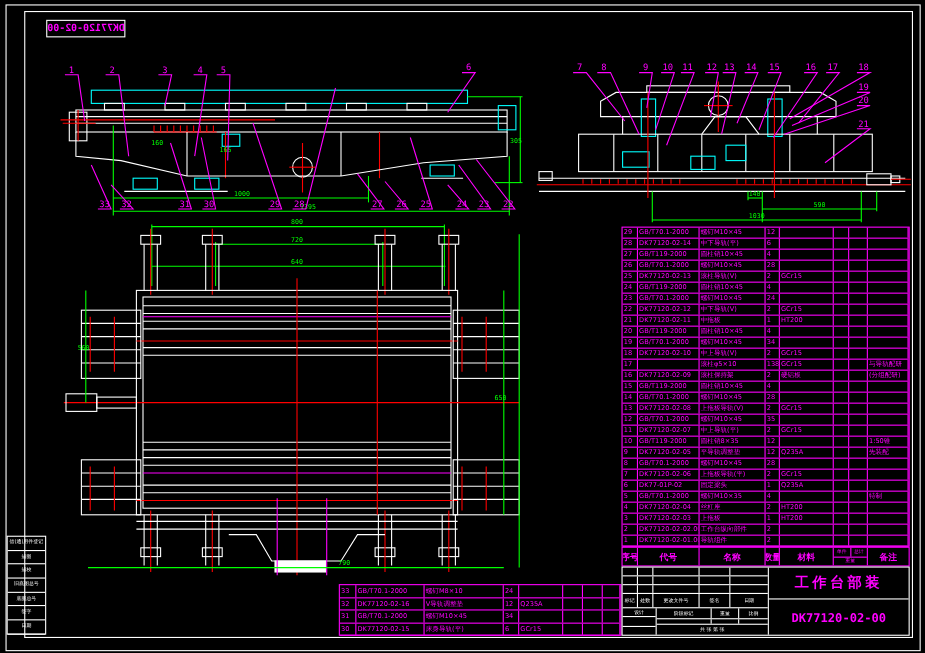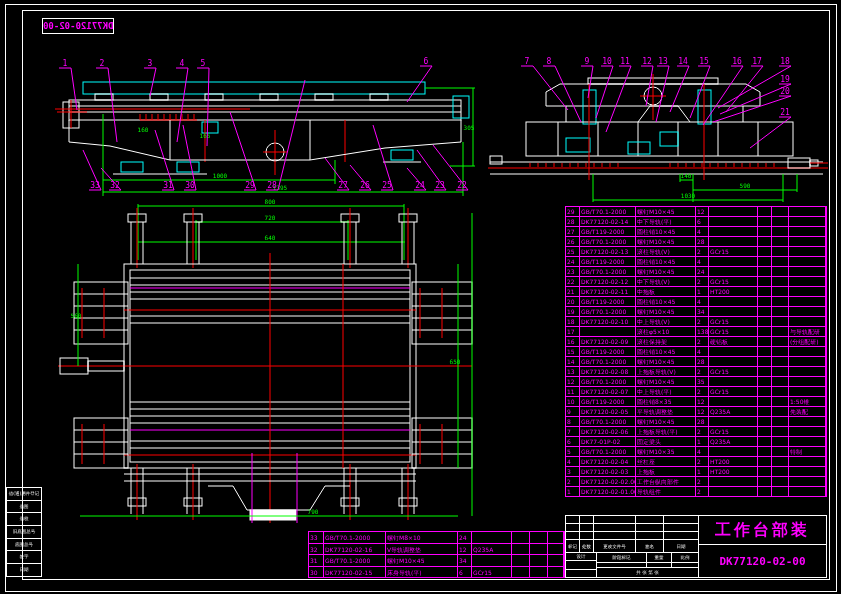--- a/index.html
+++ b/index.html
@@ -59,21 +59,21 @@
   #tb-roles div:last-child{border-bottom:none;}
   #tb-stage{flex:1;display:flex;flex-direction:column;}
   .stage-hdr,.stage-val{display:grid;grid-template-columns:50px 25px 1fr;}
   .stage-hdr{height:9px;border-bottom:1px solid #fff;}
   .stage-hdr div{border-right:1px solid #fff;color:#fff;font-size:4.5px;display:flex;align-items:center;
      justify-content:center;white-space:nowrap;overflow:hidden;}
   .stage-val{flex:1;border-bottom:1px solid #fff;}
   .stage-val div{border-right:1px solid #fff;}
   .sheet-row{height:9px;color:#fff;font-size:4.5px;display:flex;align-items:center;justify-content:center;}
   #tb-right{flex:1;display:flex;flex-direction:column;}
-  #tb-title{flex:1;border-bottom:1px solid #fff;color:#f0f;font-size:16px;font-weight:bold;
+  #tb-title{flex:1;border-bottom:1px solid #fff;color:#f0f;font-size:13px;font-weight:bold;
     letter-spacing:3px;display:flex;align-items:center;justify-content:center;white-space:nowrap;}
   #tb-number{height:32px;color:#f0f;font-size:11px;font-weight:bold;display:flex;align-items:center;
     justify-content:center;font-family:"DejaVu Sans Mono",monospace;white-space:nowrap;}
 </style>
 </head>
 <body>
 
 <div id="canvas">
 
   <div class="frame" style="left:5px;top:4px;width:830px;height:586px;"></div>
@@ -718,20 +718,35 @@
         <div class="tcell">DK77120-02-01.00</div>
         <div class="tcell">导轨组件</div>
         <div class="tcell">2</div>
         <div class="tcell"></div>
         <div class="tcell"></div>
         <div class="tcell"></div>
         <div class="tcell"></div>
       </div>
     </div>
 
+  <div id="bom-header">
+    <div class="bh-cell">序号</div>
+    <div class="bh-cell">代号</div>
+    <div class="bh-cell">名称</div>
+    <div class="bh-cell">数量</div>
+    <div class="bh-cell">材料</div>
+    <div class="bh-weight">
+      <div class="bh-sub">
+        <span>单件</span>
+        <span>总计</span>
+      </div>
+      <div class="bh-w">重量</div>
+    </div>
+    <div class="bh-cell" style="border-right:none;">备注</div>
+  </div>
 
   <div id="bom-extra" class="dtable" style="left:308px;top:531px;width:257px;height:47px;">
       <div class="trow" style="grid-template-columns: 15px 62px 72px 14px 40px 18px 18px 1fr;">
         <div class="tcell">33</div>
         <div class="tcell">GB/T70.1-2000</div>
         <div class="tcell">螺钉M8×10</div>
         <div class="tcell">24</div>
         <div class="tcell"></div>
         <div class="tcell"></div>
         <div class="tcell"></div>

